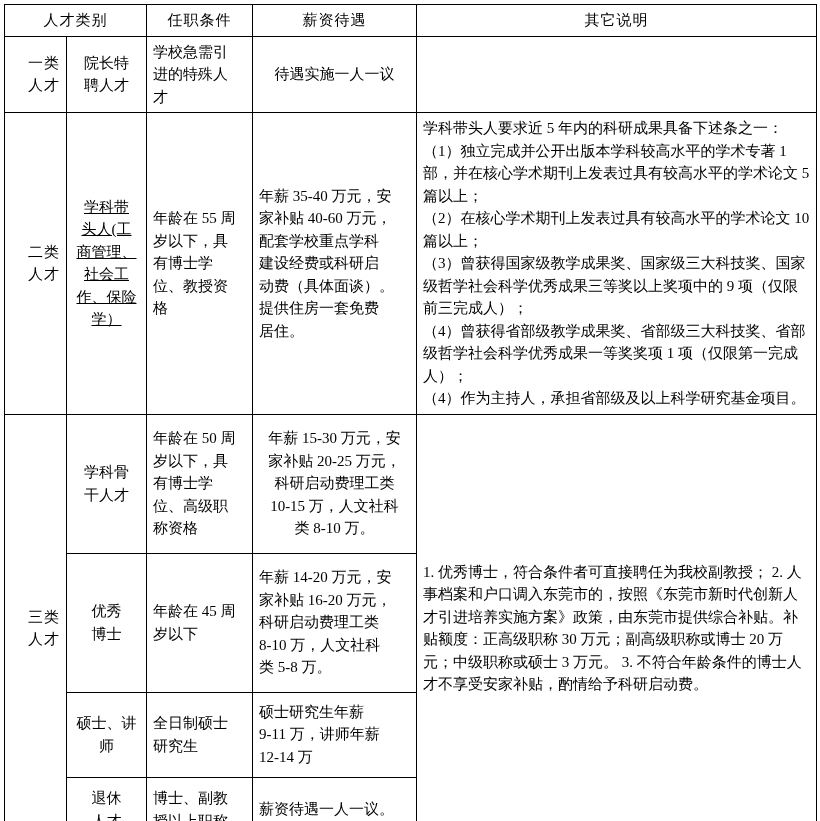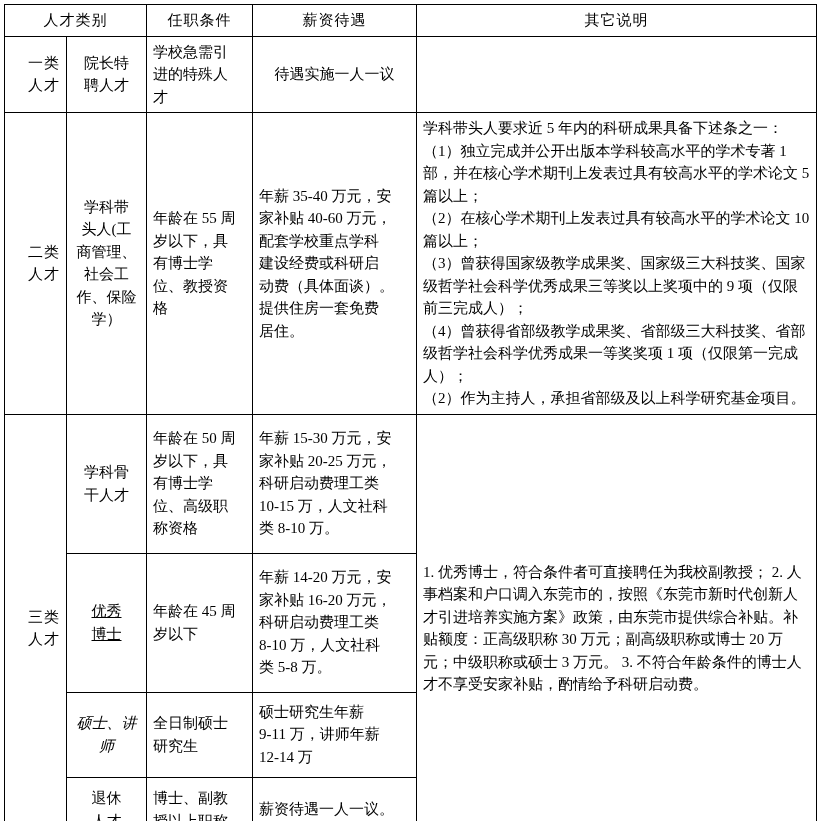--- a/index.html
+++ b/index.html
@@ -122,21 +122,21 @@
         <td class="cond-cell" style="white-space: pre-line;">学校急需引
 进的特殊人
 才</td>
         <td class="sal-cell center-txt" style="white-space: pre-line; margin-left: 48px;">待遇实施一人一议</td>
         <td class="note-cell" rowspan="1"></td>
       </tr>
 
       <tr>
         <td class="cat-cell" style="white-space: pre-line; margin-left: 18px;">二类
 人才</td>
-        <td class="cat2-cell" style="white-space: pre-line;">学科带
+        <td class="cat2-cell" style="white-space: pre-line; text-decoration: underline;">学科带
 头人(工
 商管理、
 社会工
 作、保险
 学）</td>
         <td class="cond-cell" style="white-space: pre-line;">年龄在 55 周
 岁以下，具
 有博士学
 位、教授资
 格</td>
@@ -146,60 +146,60 @@
 建设经费或科研启
 动费（具体面谈）。
 提供住房一套免费
 居住。</td>
         <td class="note-cell">
           <span class="ln">学科带头人要求近 5 年内的科研成果具备下述条之一：</span>
           <span class="ln">（1）独立完成并公开出版本学科较高水平的学术专著 1 部，并在核心学术期刊上发表过具有较高水平的学术论文 5 篇以上；</span>
           <span class="ln">（2）在核心学术期刊上发表过具有较高水平的学术论文 10 篇以上；</span>
           <span class="ln">（3）曾获得国家级教学成果奖、国家级三大科技奖、国家级哲学社会科学优秀成果三等奖以上奖项中的 9 项（仅限前三完成人）；</span>
           <span class="ln">（4）曾获得省部级教学成果奖、省部级三大科技奖、省部级哲学社会科学优秀成果一等奖奖项 1 项（仅限第一完成人）；</span>
-          <span class="ln">（2）作为主持人，承担省部级及以上科学研究基金项目。</span>
+          <span class="ln">（4）作为主持人，承担省部级及以上科学研究基金项目。</span>
         </td>
       </tr>
 
       <tr>
         <td class="cat-cell" rowspan="4" style="white-space: pre-line;">三类
 人才</td>
         <td class="cat2-cell" style="white-space: pre-line; height: 130px;">学科骨
 干人才</td>
         <td class="cond-cell" style="white-space: pre-line;">年龄在 50 周
 岁以下，具
 有博士学
 位、高级职
 称资格</td>
-        <td class="sal-cell" style="white-space: pre-line;">年薪 15-30 万元，安
+        <td class="sal-cell" style="white-space: pre-line; text-align: center;">年薪 15-30 万元，安
 家补贴 20-25 万元，
 科研启动费理工类
 10-15 万，人文社科
 类 8-10 万。</td>
         <td class="mid-note" rowspan="4">
           <span class="ln">1. 优秀博士，符合条件者可直接聘任为我校副教授；</span>
           <span class="ln">2. 人事档案和户口调入东莞市的，按照《东莞市新时代创新人才引进培养实施方案》政策，由东莞市提供综合补贴。补贴额度：正高级职称 30 万元；副高级职称或博士 20 万元；中级职称或硕士 3 万元。</span>
           <span class="ln">3. 不符合年龄条件的博士人才不享受安家补贴，酌情给予科研启动费。</span>
         </td>
       </tr>
 
       <tr>
-        <td class="cat2-cell" style="white-space: pre-line; height: 130px; text-decoration: underline;">优秀
+        <td class="cat2-cell" style="white-space: pre-line; height: 130px;">优秀
 博士</td>
         <td class="cond-cell" style="white-space: pre-line;">年龄在 45 周
 岁以下</td>
         <td class="sal-cell" style="white-space: pre-line;">年薪 14-20 万元，安
 家补贴 16-20 万元，
 科研启动费理工类
 8-10 万，人文社科
 类 5-8 万。</td>
       </tr>
 
       <tr>
-        <td class="cat2-cell" style="white-space: pre-line; height: 76px; font-style: italic;">硕士、讲
+        <td class="cat2-cell" style="white-space: pre-line; height: 76px;">硕士、讲
 师</td>
         <td class="cond-cell" style="white-space: pre-line;">全日制硕士
 研究生</td>
         <td class="sal-cell" style="white-space: pre-line; margin-top: 27px;">硕士研究生年薪
 9-11 万，讲师年薪
 12-14 万</td>
       </tr>
 
       <tr>
         <td class="cat2-cell" style="white-space: pre-line; height: 56px;">退休

